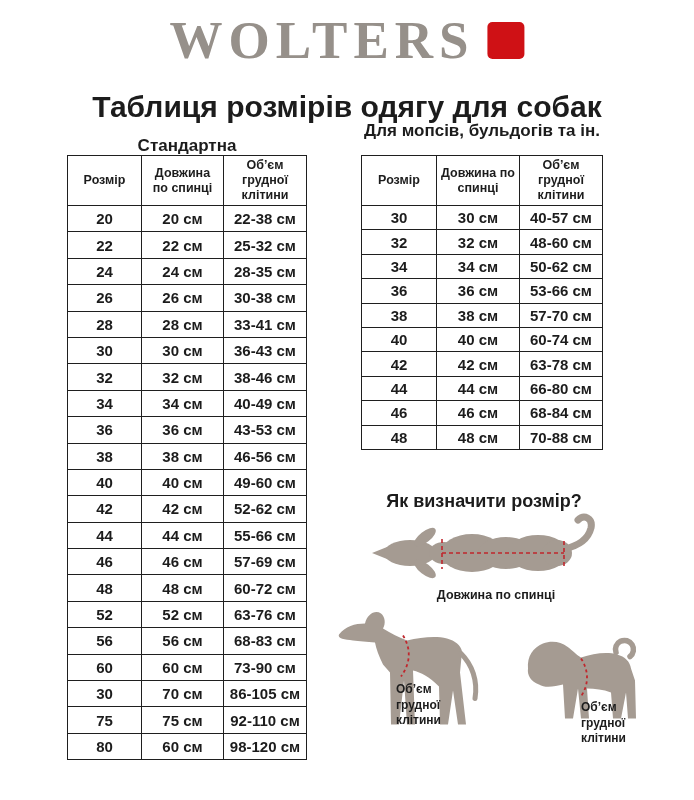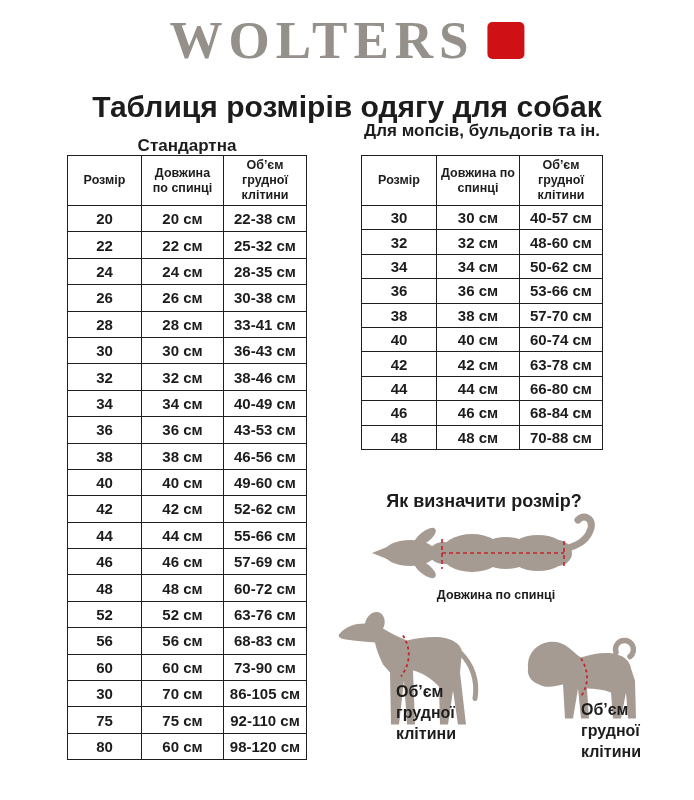--- a/index.html
+++ b/index.html
@@ -34,21 +34,21 @@
   th { font-size:12.5px; line-height:1.2; height:42px; padding:2px 4px; }
   .tbl-std td  { font-size:15px; height:25.4px; }
   .tbl-pugs td { font-size:15px; height:23.4px; }
   
   .dog-svg { position:absolute; }
   .svg-topdog   { left:366px; top:513px; width:260px; height:80px; }
   .svg-standdog { left:333px; top:604px; width:150px; height:136px; }
   .svg-bulldog  { left:523px; top:632px; width:130px; height:103px; }
   .measure-label { position:absolute; font-weight:bold; color:#1c1c1c; }
   .back-label  { left:366px; top:588px; width:260px; text-align:center; font-size:12.5px; }
-  .chest-label { font-size:16px; line-height:1.3; white-space:pre-line; }
+  .chest-label { font-size:12px; line-height:1.3; white-space:pre-line; }
   .chest-label-1 { left:396px; top:682px; }
   .chest-label-2 { left:581px; top:700px; }
 </style>
 </head>
 <body>
 
 <div class="page">
 
   <div class="logo">
     <span class="logo-text">WOLTERS</span>

